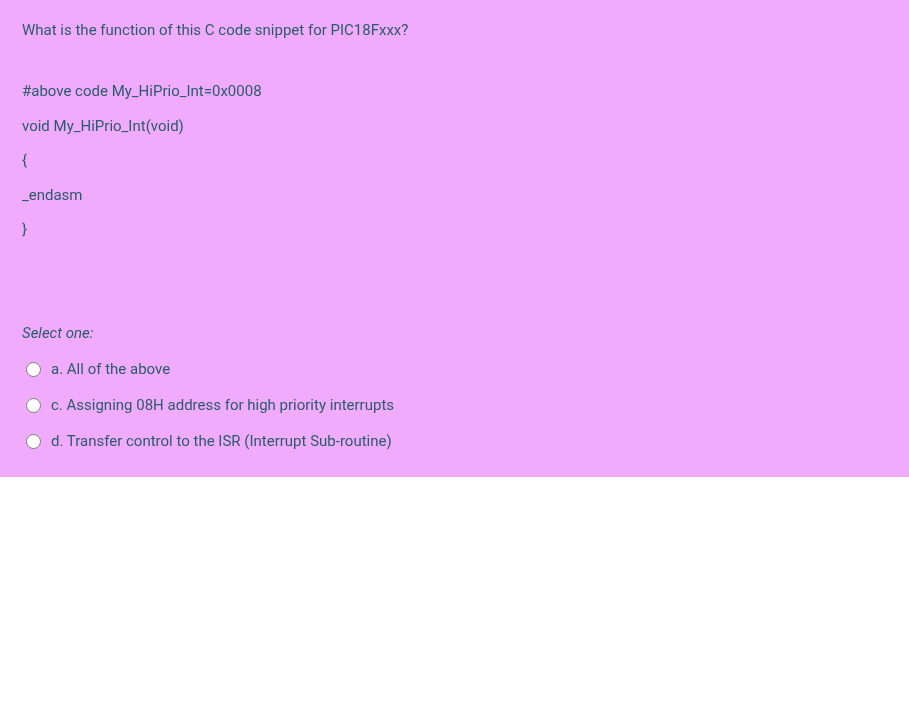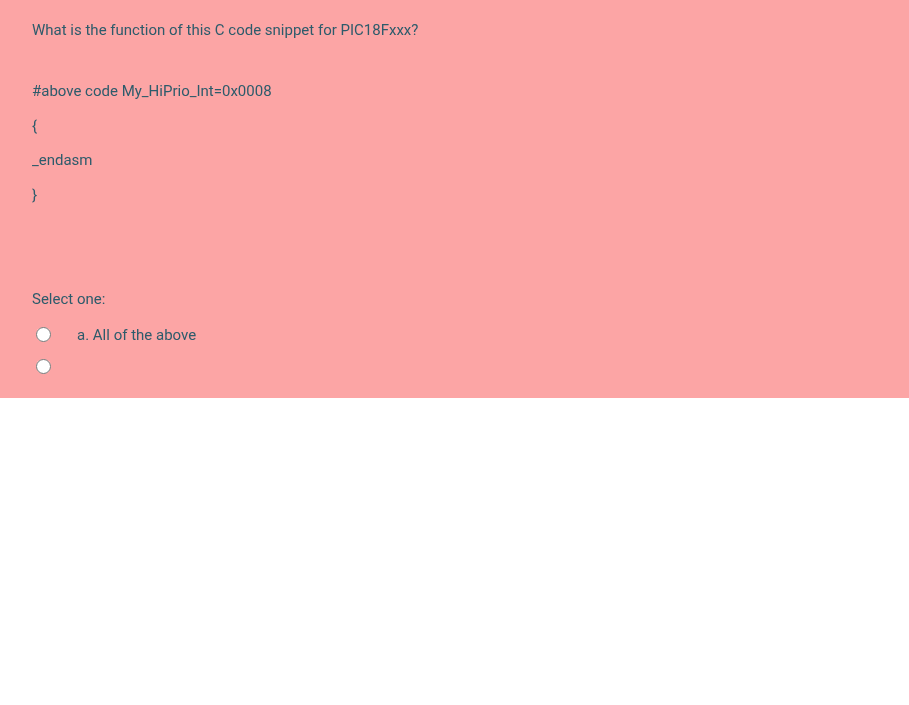--- a/index.html
+++ b/index.html
@@ -7,78 +7,85 @@
       padding: 0;
       box-sizing: border-box;
     }
     body {
       font-family: -apple-system, BlinkMacSystemFont, "Segoe UI", Roboto, sans-serif;
       background: #ffffff;
       width: 909px;
       height: 705px;
     }
     .question-container {
-      background: #fca5a5;
-      padding: 18px 18px 24px 32px;
+      background: #f0abfc;
+      padding: 18px 18px 24px 22px;
       color: #2d5b6b;
       font-size: 15px;
       line-height: 1.6;
     }
     .question-text {
       margin-bottom: 32px;
     }
     .code-block {
       line-height: 2.3;
       margin-bottom: 40px;
     }
     .code-line {
       display: block;
     }
     .select-label {
       margin-bottom: 12px;
+      font-style: italic;
     }
     .options {
       display: flex;
       flex-direction: column;
       gap: 12px;
     }
     .option {
       display: flex;
       align-items: center;
-      gap: 20px;
+      gap: 4px;
     }
     .option input[type="radio"] {
       width: 15px;
       height: 15px;
       margin-left: 4px;
       cursor: pointer;
     }
     .option-label {
       color: #2d5b6b;
       padding-left: 6px;
     }
   </style>
 </head>
 <body>
 
 <div class="question-container">
   <div class="question-text">What is the function of this C code snippet for PIC18Fxxx?</div>
 
   <div class="code-block">
     <span class="code-line">#above code My_HiPrio_Int=0x0008</span>
+    <span class="code-line">void My_HiPrio_Int(void)</span>
     <span class="code-line">{</span>
     <span class="code-line">_endasm</span>
     <span class="code-line">}</span>
     <span class="code-line">&nbsp;</span>
   </div>
 
   <div class="select-label">Select one:</div>
 
   <div class="options">
     <div class="option">
       <input type="radio" name="answer" style="">
       <span class="option-label">a. All of the above</span>
     </div>
     <div class="option">
       <input type="radio" name="answer" style="">
+      <span class="option-label">c. Assigning 08H address for high priority interrupts</span>
+    </div>
+    <div class="option">
+      <input type="radio" name="answer" style="">
+      <span class="option-label">d. Transfer control to the ISR (Interrupt Sub-routine)</span>
     </div>
   </div>
 </div>
 
 </body></html>

